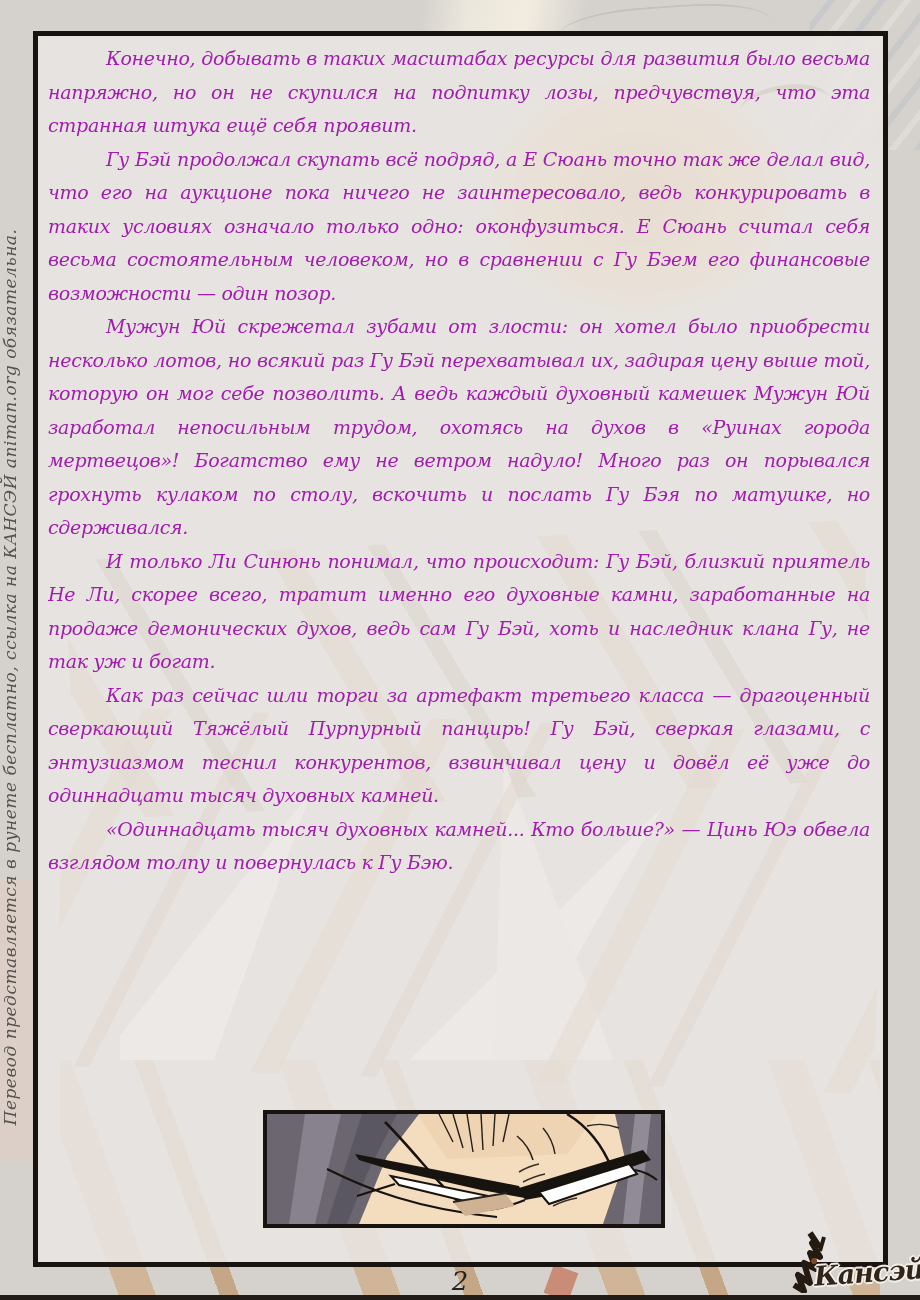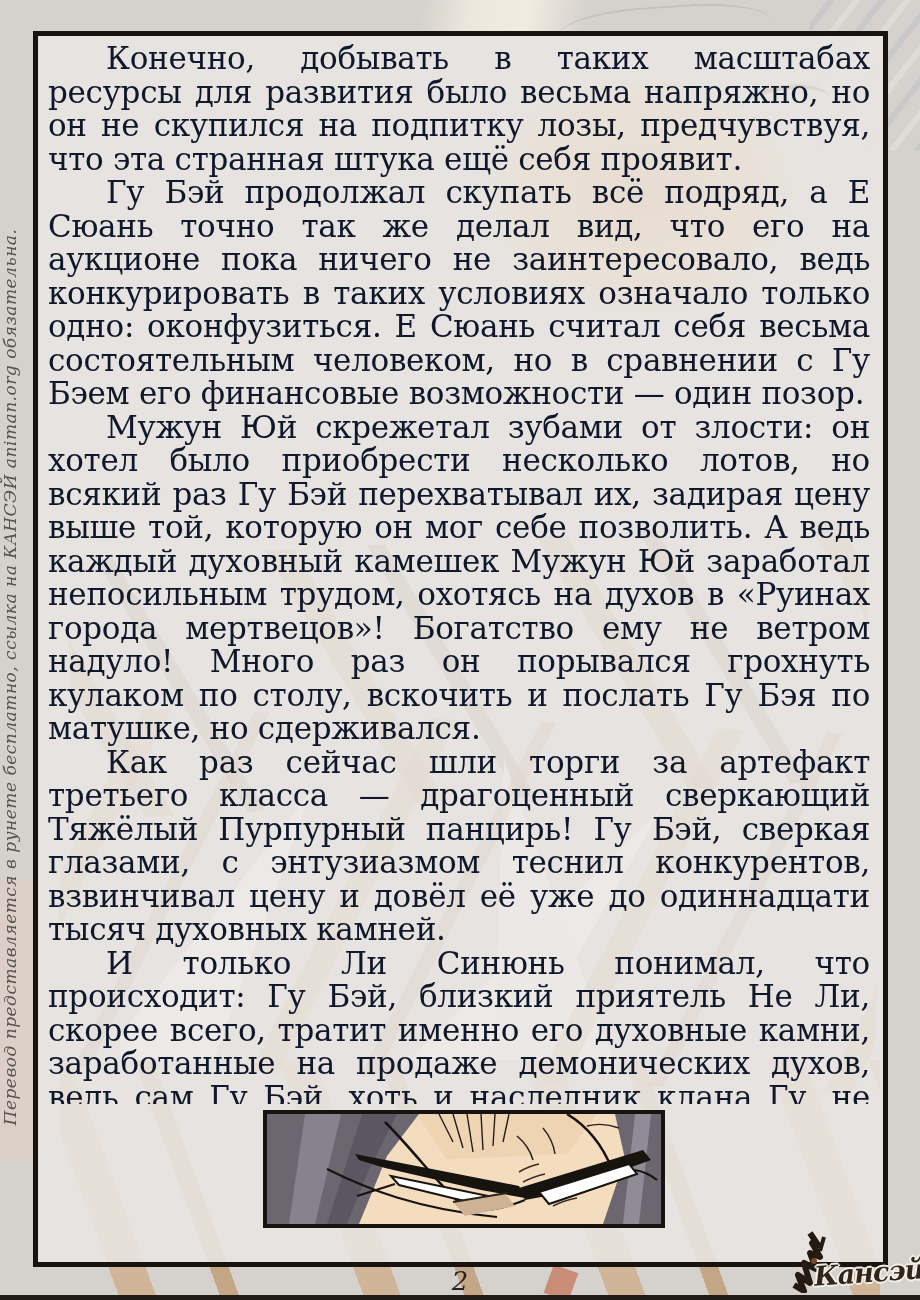--- a/index.html
+++ b/index.html
@@ -37,21 +37,21 @@
   .bottom-bar{left:0;top:1295px;width:920px;height:5px;background:#211c17;}
 
   
   .frame{
     position:absolute;left:33px;top:31px;width:845px;height:1226px;z-index:2;
     border:5px solid #18130f;
     background:rgba(233,230,226,0.87);
   }
   .textblock{
     position:absolute;left:10px;top:6px;width:822px;height:1062px;overflow:hidden;
-    color:#0f172a;font-size:31px;line-height:33.5px;
+    color:#a21caf;font-style:italic;font-size:19px;line-height:33.5px;
     letter-spacing:-0.3px;text-align:justify;
   }
   .textblock p{margin:0;text-indent:58px;}
 
   
   .panel{
     position:absolute;left:225px;top:1074px;width:394px;height:110px;
     border:4px solid #18130f;background:#f4dcbf;box-sizing:content-box;
   }
   .panel svg{display:block;}
@@ -97,22 +97,22 @@
   <div class="shape bottom-bar"></div>
 </div>
 
 <div class="side-note">Перевод представляется в рунете бесплатно, ссылка на КАНСЭЙ animan.org обязательна.</div>
 
 <div class="frame">
   <div class="textblock">
     <p>Конечно, добывать в таких масштабах ресурсы для развития было весьма напряжно, но он не скупился на подпитку лозы, предчувствуя, что эта странная штука ещё себя проявит.</p>
     <p>Гу Бэй продолжал скупать всё подряд, а Е Сюань точно так же делал вид, что его на аукционе пока ничего не заинтересовало, ведь конкурировать в таких условиях означало только одно: оконфузиться. Е Сюань считал себя весьма состоятельным человеком, но в сравнении с Гу Бэем его финансовые возможности — один позор.</p>
     <p>Мужун Юй скрежетал зубами от злости: он хотел было приобрести несколько лотов, но всякий раз Гу Бэй перехватывал их, задирая цену выше той, которую он мог себе позволить. А ведь каждый духовный камешек Мужун Юй заработал непосильным трудом, охотясь на духов в «Руинах города мертвецов»! Богатство ему не ветром надуло! Много раз он порывался грохнуть кулаком по столу, вскочить и послать Гу Бэя по матушке, но сдерживался.</p>
+    <p>И только Ли Синюнь понимал, что происходит: Гу Бэй, близкий приятель Не Ли, скорее всего, тратит именно его духовные камни, заработанные на продаже демонических духов, ведь сам Гу Бэй, хоть и наследник клана Гу, не так уж и богат.</p>
     <p>Как раз сейчас шли торги за артефакт третьего класса — драгоценный сверкающий Тяжёлый Пурпурный панцирь! Гу Бэй, сверкая глазами, с энтузиазмом теснил конкурентов, взвинчивал цену и довёл её уже до одиннадцати тысяч духовных камней.</p>
-    <p>И только Ли Синюнь понимал, что происходит: Гу Бэй, близкий приятель Не Ли, скорее всего, тратит именно его духовные камни, заработанные на продаже демонических духов, ведь сам Гу Бэй, хоть и наследник клана Гу, не так уж и богат.</p>
     <p>«Одиннадцать тысяч духовных камней... Кто больше?» — Цинь Юэ обвела взглядом толпу и повернулась к Гу Бэю.</p>
 
   </div>
 
   <div class="panel">
     <svg width="394" height="110" viewBox="0 0 394 110">
       <rect x="0" y="0" width="394" height="110" fill="#f4dcbf"></rect>
 
       <polygon points="150,0 330,0 300,40 180,45" fill="#ecd0ae" opacity="0.7"></polygon>
 

